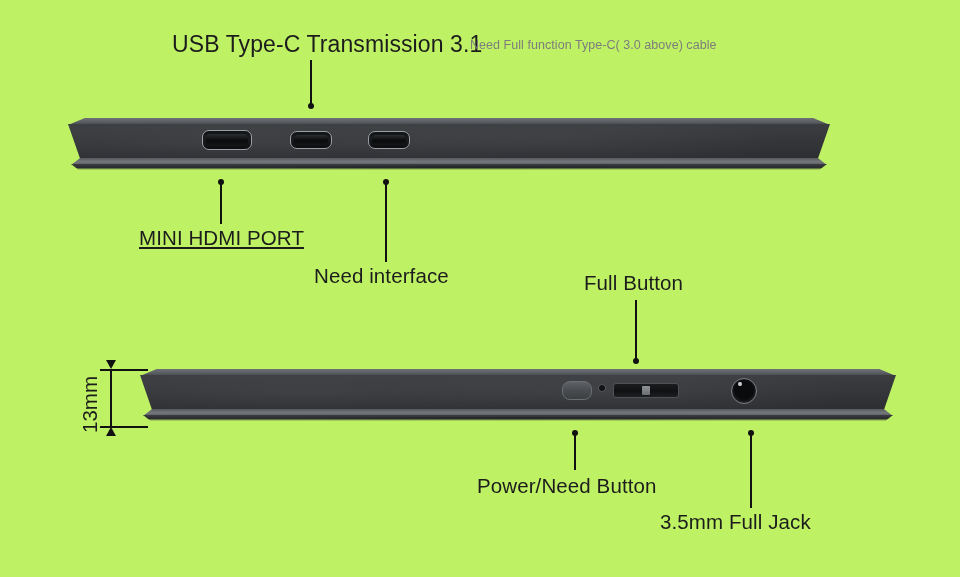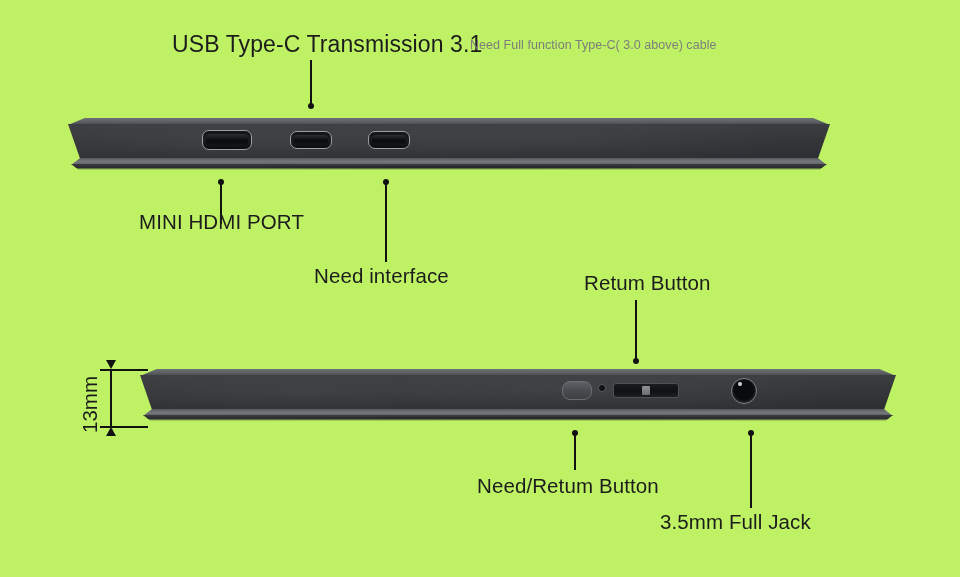--- a/index.html
+++ b/index.html
@@ -249,27 +249,27 @@
       <div class="port-inner"></div>
     </div>
 
     <div class="port" style="left:300px; top:13px; width:42px; height:18px;">
       <div class="port-inner"></div>
     </div>
   </div>
 
   <div class="leader-dot" style="left:218px; top:179px;"></div>
   <div class="leader-v" style="left:220px; top:184px; height:40px;"></div>
-  <div class="label label-main" style="left:139px; top:212px;">MINI HDMI PORT</div>
+  <div class="label label-main" style="left:139px; top:228px;text-decoration:underline;">MINI HDMI PORT</div>
 
   <div class="leader-dot" style="left:383px; top:179px;"></div>
   <div class="leader-v" style="left:385px; top:184px; height:78px;"></div>
   <div class="label label-main" style="left:314px; top:266px;">Need interface</div>
 
-  <div class="label label-main" style="left:584px; top:273px;">Retum Button</div>
+  <div class="label label-main" style="left:584px; top:273px;">Full Button</div>
   <div class="leader-v" style="left:635px; top:300px; height:60px;"></div>
   <div class="leader-dot" style="left:633px; top:358px;"></div>
 
   <div class="dim-text" style="left:78px; top:433px;">13mm</div>
 
   <div class="dim-ext" style="left:100px; top:369px; width:48px;"></div>
 
   <div class="dim-ext" style="left:100px; top:426px; width:48px;"></div>
 
   <div class="dim-line" style="left:110px; top:369px; height:58px;"></div>
@@ -294,19 +294,19 @@
       <div class="roll-nub"></div>
     </div>
 
     <div class="jack" style="left:591px; top:9px; width:26px; height:26px;">
       <div class="jack-spec"></div>
     </div>
   </div>
 
   <div class="leader-dot" style="left:572px; top:430px;"></div>
   <div class="leader-v" style="left:574px; top:435px; height:35px;"></div>
-  <div class="label label-main" style="left:477px; top:476px;">Need/Retum Button</div>
+  <div class="label label-main" style="left:477px; top:476px;">Power/Need Button</div>
 
   <div class="leader-dot" style="left:748px; top:430px;"></div>
   <div class="leader-v" style="left:750px; top:435px; height:73px;"></div>
   <div class="label label-main" style="left:660px; top:512px;">3.5mm Full Jack</div>
 
 </div>
 
 </body></html>

